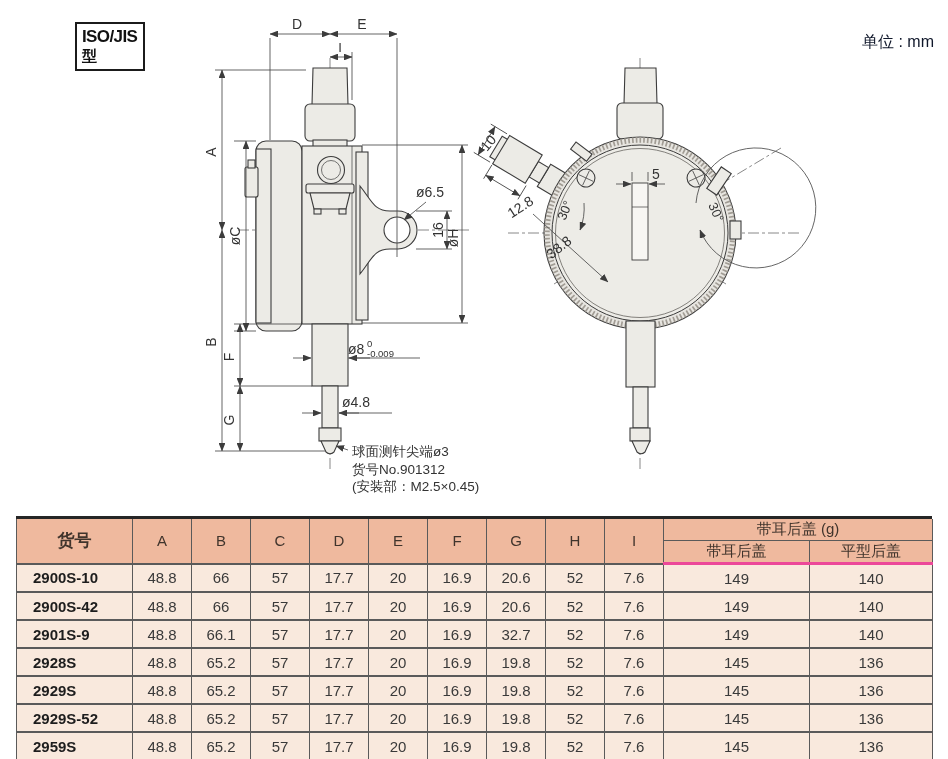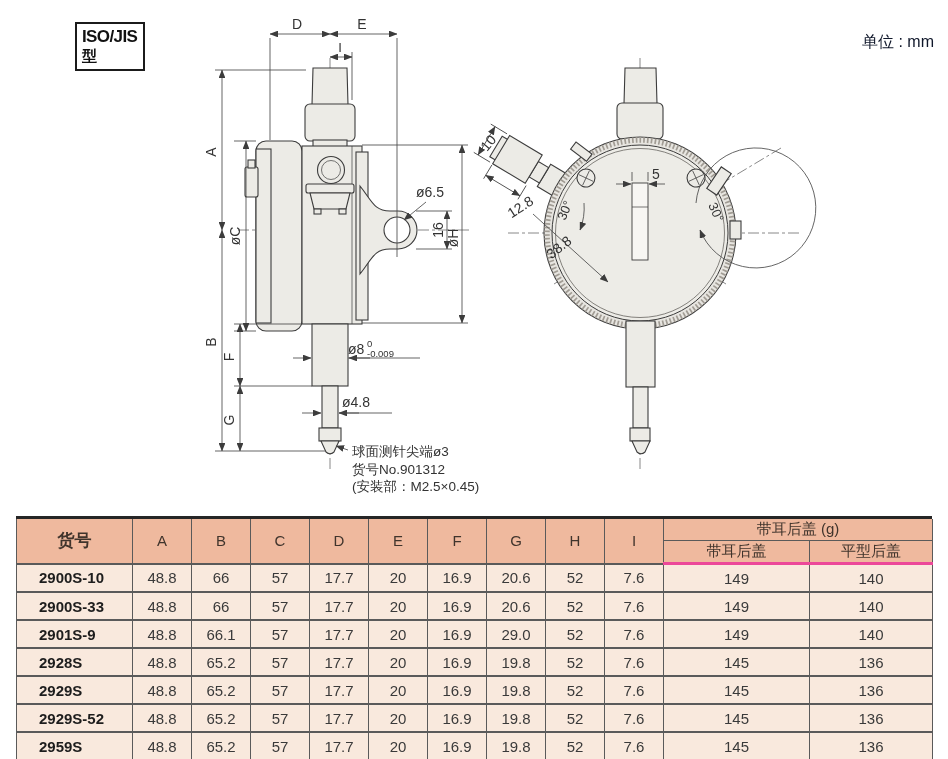--- a/index.html
+++ b/index.html
@@ -34,21 +34,21 @@
   table.spec{border-collapse:collapse;table-layout:fixed;width:916px;color:#3a3a3a;}
   table.spec th,table.spec td{
     border:1px solid #5a5a5a;border-top-width:2px;border-bottom-width:2px;
     text-align:center;padding:0;overflow:hidden;white-space:nowrap;
   }
   table.spec thead th{background:#efb99e;font-weight:normal;font-size:15px;height:21px;color:#40342c;}
   table.spec th.part-h{font-size:17px;font-weight:bold;margin-top:48px;}
   table.spec thead tr:last-child th{border-bottom:3px solid #ec4899;}
   table.spec thead tr:first-child th{border-top:none;}
   table.spec tbody td{background:#f9e9dd;font-size:15px;height:26px;}
-  table.spec tbody td.part{font-weight:bold;text-align:left;padding-left:22px;font-size:15px;color:#1d1d1d;}
+  table.spec tbody td.part{font-weight:bold;text-align:left;padding-left:16px;font-size:15px;color:#1d1d1d;}
   table.spec tbody tr:last-child td{border-bottom:none;}
 </style>
 </head>
 <body>
 
 <div class="drawing-area">
 
   <div class="iso-box">
     <div class="iso-line1">ISO/JIS</div>
     <div class="iso-line2">型</div>
@@ -278,42 +278,42 @@
           <td>17.7</td>
           <td>20</td>
           <td>16.9</td>
           <td>20.6</td>
           <td>52</td>
           <td>7.6</td>
           <td>149</td>
           <td>140</td>
         </tr>
         <tr>
-          <td class="part">2900S-33</td>
+          <td class="part">2900S-42</td>
           <td>48.8</td>
           <td>66</td>
           <td>57</td>
           <td>17.7</td>
           <td>20</td>
           <td>16.9</td>
           <td>20.6</td>
           <td>52</td>
           <td>7.6</td>
           <td>149</td>
           <td>140</td>
         </tr>
         <tr>
           <td class="part">2901S-9</td>
           <td>48.8</td>
           <td>66.1</td>
           <td>57</td>
           <td>17.7</td>
           <td>20</td>
           <td>16.9</td>
-          <td>29.0</td>
+          <td>32.7</td>
           <td>52</td>
           <td>7.6</td>
           <td>149</td>
           <td>140</td>
         </tr>
         <tr>
           <td class="part">2928S</td>
           <td>48.8</td>
           <td>65.2</td>
           <td>57</td>

